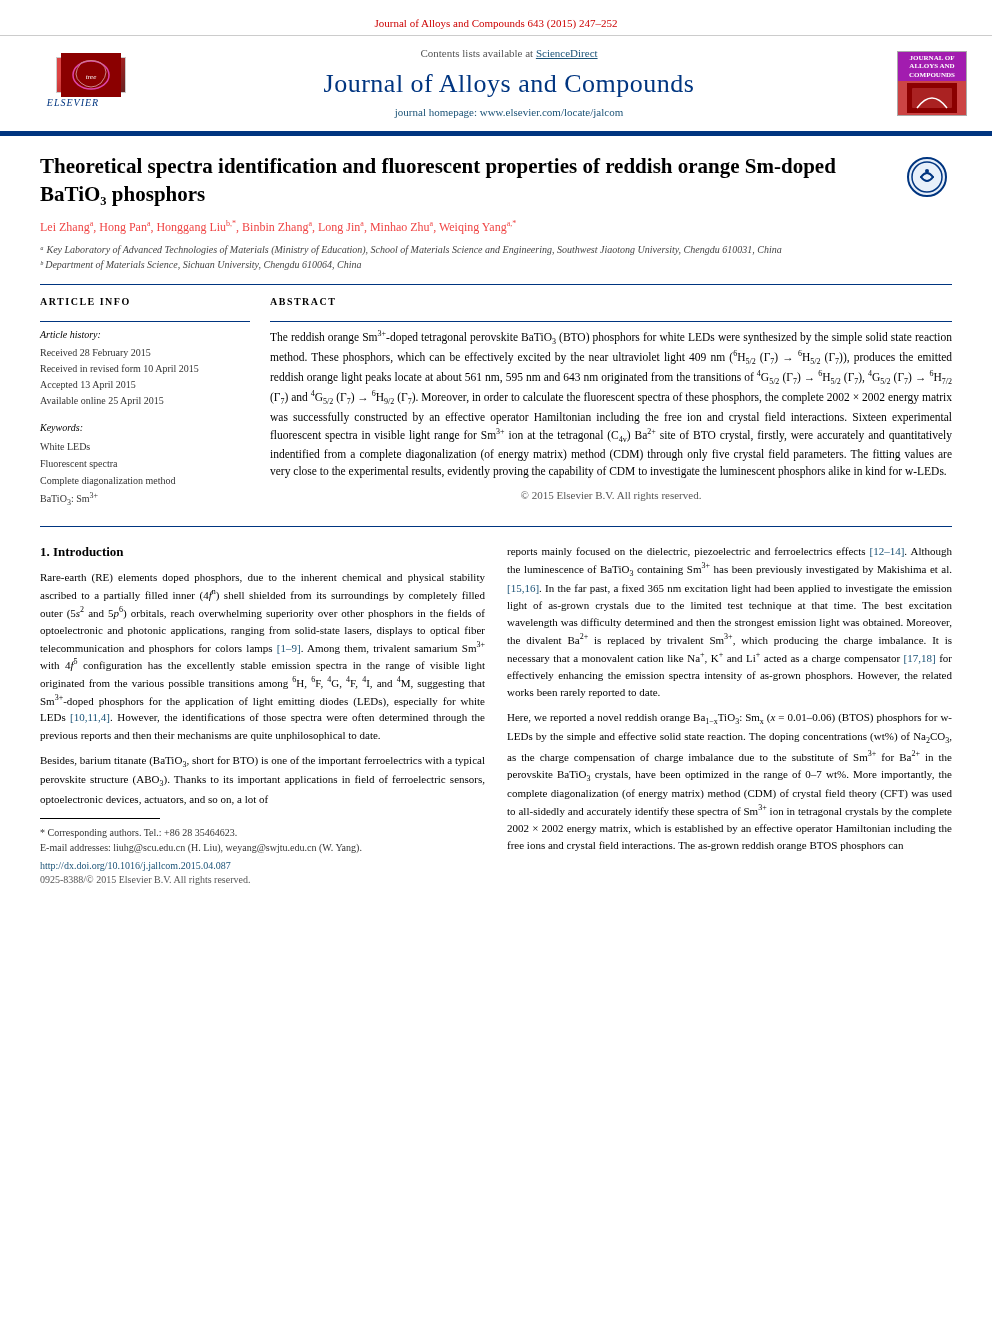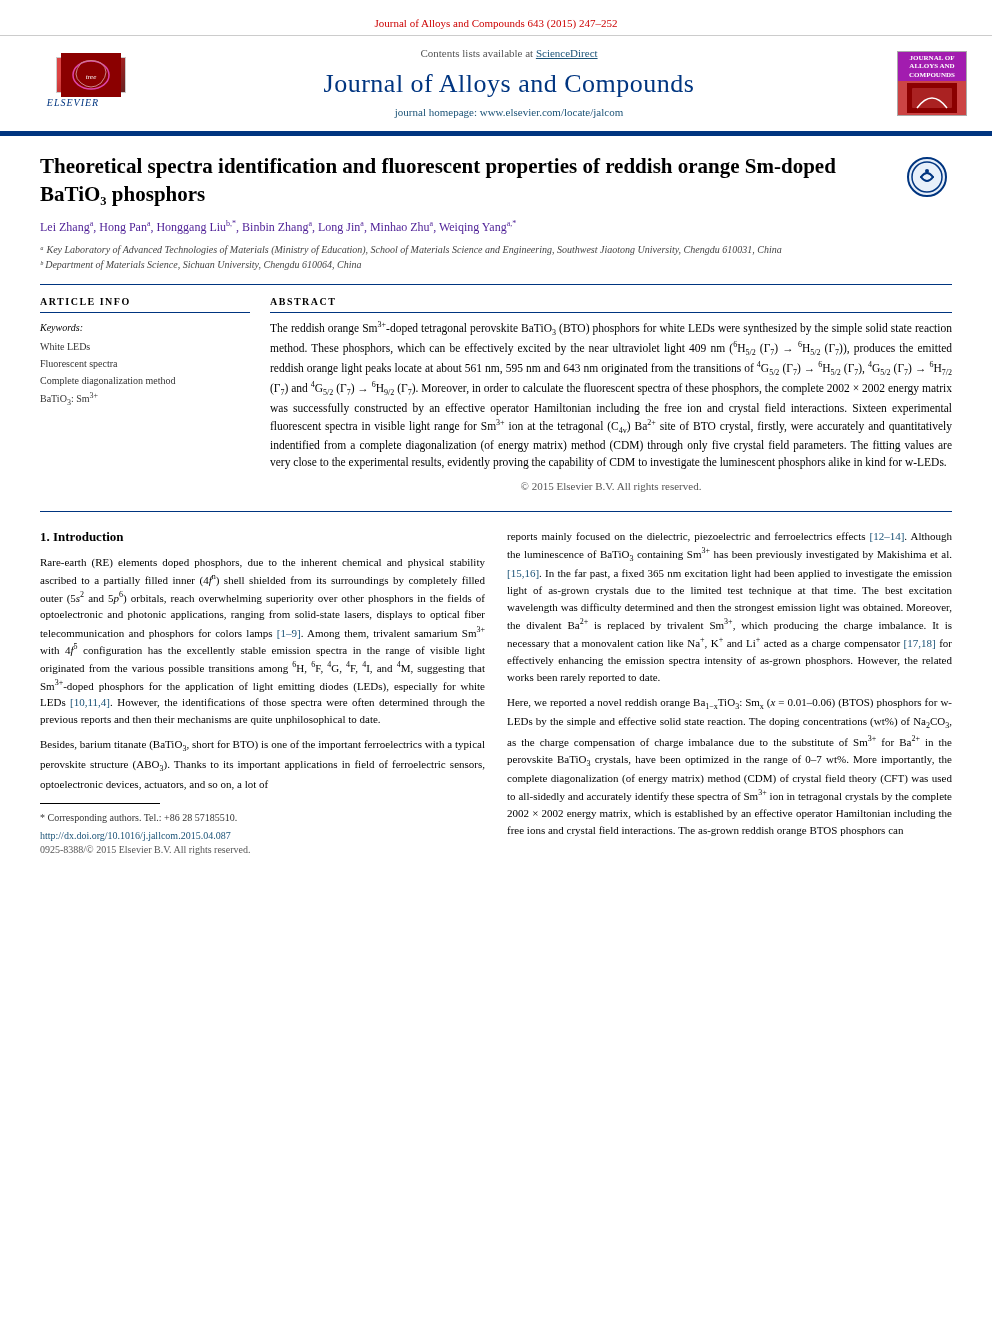--- a/index.html
+++ b/index.html
@@ -151,21 +151,21 @@
       display: flex;
       align-items: center;
       justify-content: center;
       font-size: 18px;
       color: #003580;
       font-weight: bold;
     }
     .authors-line {
       font-size: 12px;
       margin-bottom: 6px;
-      color: #4c1d95;
+      color: #ef4444;
     }
     .affiliations {
       font-size: 10px;
       color: #444;
       font-style: italic;
       margin-bottom: 12px;
       line-height: 1.5;
     }
     .divider-thin {
       height: 1px;
@@ -182,21 +182,21 @@
     }
     .col-right {
       flex: 1;
     }
     .section-label {
       font-size: 10px;
       font-weight: bold;
       letter-spacing: 1.5px;
       color: #000;
       border-bottom: 1px solid #003580;
-      padding-bottom: 3px;
+      padding-bottom: 12px;
       margin-bottom: 6px;
     }
     .article-info-section {
       margin-bottom: 12px;
     }
     .info-subsection-title {
       font-size: 10px;
       font-style: italic;
       margin-bottom: 3px;
     }
@@ -347,20 +347,27 @@
     <div>ᵃ Key Laboratory of Advanced Technologies of Materials (Ministry of Education), School of Materials Science and Engineering, Southwest Jiaotong University, Chengdu 610031, China</div>
     <div>ᵇ Department of Materials Science, Sichuan University, Chengdu 610064, China</div>
   </div>
 
   <div class="divider-thin"></div>
 
   <div class="two-col">
     <div class="col-left">
       <div class="section-label">ARTICLE INFO</div>
 
+      <div class="article-info-section">
+        <div class="info-subsection-title">Article history:</div>
+        <div class="info-line">Received 28 February 2015</div>
+        <div class="info-line">Received in revised form 10 April 2015</div>
+        <div class="info-line">Accepted 13 April 2015</div>
+        <div class="info-line">Available online 25 April 2015</div>
+      </div>
 
       <div class="keywords-section">
         <div class="info-subsection-title">Keywords:</div>
         <div class="keyword-item">White LEDs</div>
         <div class="keyword-item">Fluorescent spectra</div>
         <div class="keyword-item">Complete diagonalization method</div>
         <div class="keyword-item">BaTiO<sub>3</sub>: Sm<sup>3+</sup></div>
       </div>
     </div>
 
@@ -381,21 +388,22 @@
 
       <div class="body-text">
         Rare-earth (RE) elements doped phosphors, due to the inherent chemical and physical stability ascribed to a partially filled inner (4<i>f</i><sup>n</sup>) shell shielded from its surroundings by completely filled outer (5<i>s</i><sup>2</sup> and 5<i>p</i><sup>6</sup>) orbitals, reach overwhelming superiority over other phosphors in the fields of optoelectronic and photonic applications, ranging from solid-state lasers, displays to optical fiber telecommunication and phosphors for colors lamps <span class="ref">[1–9]</span>. Among them, trivalent samarium Sm<sup>3+</sup> with 4<i>f</i><sup>5</sup> configuration has the excellently stable emission spectra in the range of visible light originated from the various possible transitions among <sup>6</sup>H, <sup>6</sup>F, <sup>4</sup>G, <sup>4</sup>F, <sup>4</sup>I, and <sup>4</sup>M, suggesting that Sm<sup>3+</sup>-doped phosphors for the application of light emitting diodes (LEDs), especially for white LEDs <span class="ref">[10,11,4]</span>. However, the identifications of those spectra were often determined through the previous reports and then their mechanisms are quite unphilosophical to date.
       </div>
 
       <div class="body-text">
         Besides, barium titanate (BaTiO<sub>3</sub>, short for BTO) is one of the important ferroelectrics with a typical perovskite structure (ABO<sub>3</sub>). Thanks to its important applications in field of ferroelectric sensors, optoelectronic devices, actuators, and so on, a lot of
       </div>
 
       <div class="footnote-divider"></div>
-      <div class="footnote-text">* Corresponding authors. Tel.: +86 28 57185510.</div>
+      <div class="footnote-text">* Corresponding authors. Tel.: +86 28 35464623.</div>
+      <div class="footnote-text">E-mail addresses: liuhg@scu.edu.cn (H. Liu), weyang@swjtu.edu.cn (W. Yang).</div>
       <div class="doi-line">
         <span>http://dx.doi.org/10.1016/j.jallcom.2015.04.087</span>
       </div>
       <div class="issn-line">0925-8388/© 2015 Elsevier B.V. All rights reserved.</div>
     </div>
 
     <div class="body-col">
       <div class="body-text">
         reports mainly focused on the dielectric, piezoelectric and ferroelectrics effects <span class="ref">[12–14]</span>. Although the luminescence of BaTiO<sub>3</sub> containing Sm<sup>3+</sup> has been previously investigated by Makishima et al. <span class="ref">[15,16]</span>. In the far past, a fixed 365 nm excitation light had been applied to investigate the emission light of as-grown crystals due to the limited test technique at that time. The best excitation wavelength was difficulty determined and then the strongest emission light was obtained. Moreover, the divalent Ba<sup>2+</sup> is replaced by trivalent Sm<sup>3+</sup>, which producing the charge imbalance. It is necessary that a monovalent cation like Na<sup>+</sup>, K<sup>+</sup> and Li<sup>+</sup> acted as a charge compensator <span class="ref">[17,18]</span> for effectively enhancing the emission spectra intensity of as-grown phosphors. However, the related works been rarely reported to date.
       </div>

